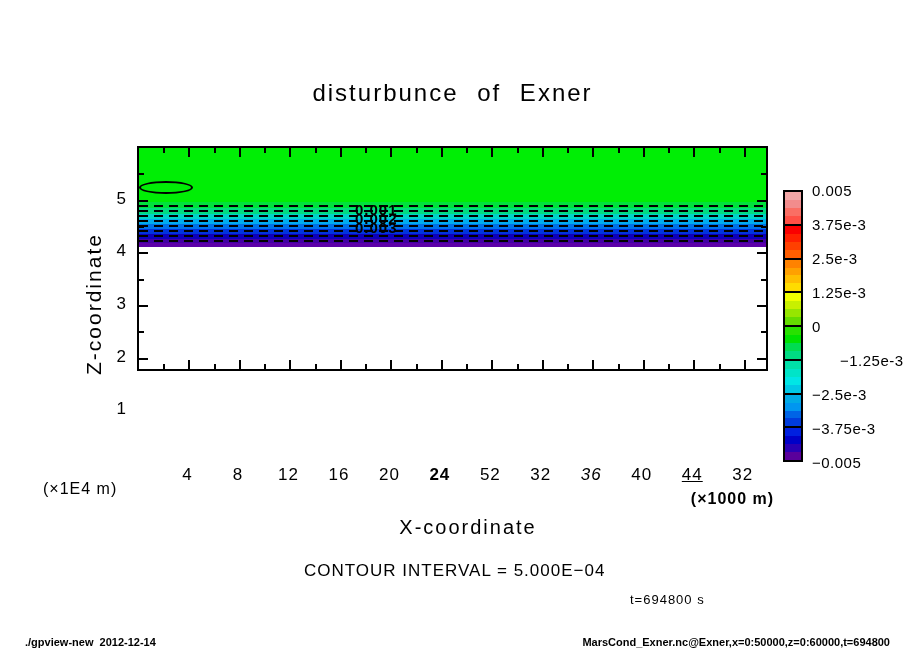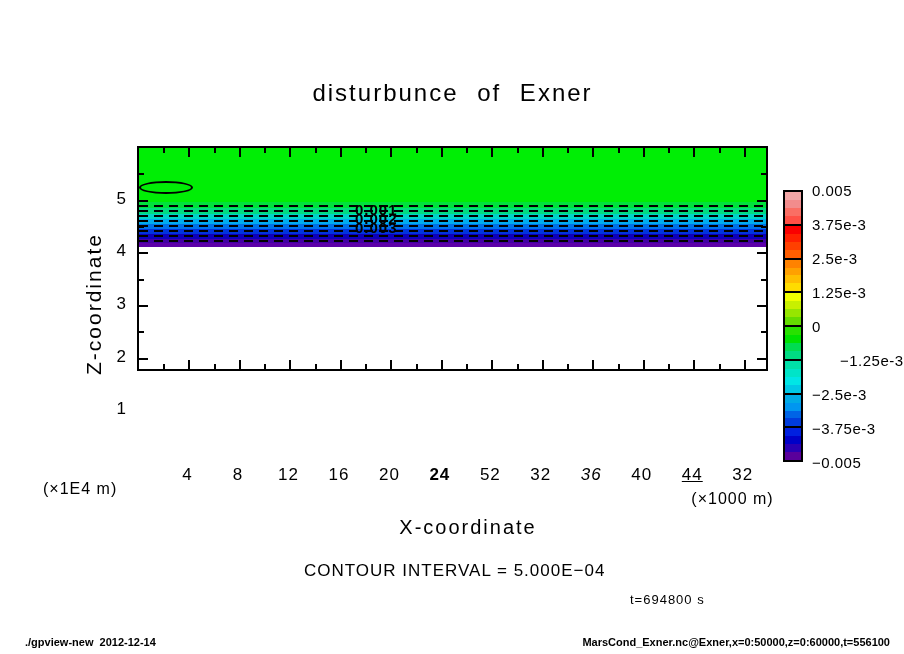--- a/index.html
+++ b/index.html
@@ -28,21 +28,21 @@
   #dashes-lower{top:283px;height:31px;
     background:repeating-linear-gradient(to bottom,#000 0,#000 2px,transparent 2px,transparent 4.5px);}
   #blob{left:0;top:33px;width:50px;height:9px;border:2px solid #000;border-radius:50%;background:transparent;}
   .tick{position:absolute;background:#000;}
   .clabel{font-size:15px;font-weight:700;letter-spacing:1px;line-height:1;}
   .xlab,.ylab,.cblab{font-size:17px;letter-spacing:1px;line-height:1;}
   .cblab{font-size:15px;letter-spacing:0.5px;}
   #ylabel{left:80px;top:146px;width:28px;height:316px;display:flex;align-items:center;justify-content:center;
     writing-mode:vertical-rl;transform:rotate(180deg);font-size:21px;letter-spacing:2px;}
   #yunit{left:43px;top:480px;font-size:16px;letter-spacing:1px;}
-  #xunit{left:660px;top:490px;width:145px;text-align:center;font-size:16px;letter-spacing:1px;}
+  #xunit{left:660px;top:490px;width:145px;text-align:center;font-size:16px;letter-spacing:1px;font-weight:bold;}
   #xlabel{left:238px;top:516px;width:460px;text-align:center;font-size:20px;letter-spacing:2px;word-spacing:6px;}
   #cinterval{left:304px;top:561px;font-size:17px;letter-spacing:1px;}
   #tstamp{left:630px;top:592px;font-size:13px;letter-spacing:1px;}
   #footer-left{left:25px;top:636px;font-size:11px;font-weight:700;white-space:pre;}
   #footer-right{right:14px;top:636px;font-size:11px;font-weight:700;white-space:pre;}
   #cbar{left:783px;top:190px;width:20px;height:272px;border:2px solid #000;box-sizing:border-box;display:flex;flex-direction:column;}
   .cseg{flex:1;border-bottom:2px solid #000;}
   .cseg:last-child{border-bottom:none;}
 </style>
 </head>
@@ -134,21 +134,21 @@
     <div class="tick" style="right: 0px; top: 25px; width: 5px; height: 2px;"></div>
   </div>
 
 <div class="abs" id="ylabel">Z-coordinate</div>
 <div class="abs" id="yunit">(×1E4 m)</div>
 <div class="abs" id="xunit">(×1000 m)</div>
 <div class="abs" id="xlabel">X-coordinate</div>
 <div class="abs" id="cinterval">CONTOUR INTERVAL = 5.000E−04</div>
 <div class="abs" id="tstamp">t=694800 s</div>
 <div class="abs" id="footer-left">./gpview-new  2012-12-14</div>
-<div class="abs" id="footer-right">MarsCond_Exner.nc@Exner,x=0:50000,z=0:60000,t=556100</div>
+<div class="abs" id="footer-right">MarsCond_Exner.nc@Exner,x=0:50000,z=0:60000,t=694800</div>
 
 <div class="abs" id="cbar">
     <div class="cseg" style="background: linear-gradient(rgb(242, 166, 166) 0%, rgb(242, 166, 166) 25%, rgb(242, 140, 140) 25%, rgb(242, 140, 140) 50%, rgb(250, 110, 100) 50%, rgb(250, 110, 100) 75%, rgb(255, 80, 70) 75%, rgb(255, 80, 70) 100%);"></div>
     <div class="cseg" style="background: linear-gradient(rgb(250, 0, 0) 0%, rgb(250, 0, 0) 25%, rgb(255, 32, 0) 25%, rgb(255, 32, 0) 50%, rgb(255, 64, 0) 50%, rgb(255, 64, 0) 75%, rgb(255, 94, 0) 75%, rgb(255, 94, 0) 100%);"></div>
     <div class="cseg" style="background: linear-gradient(rgb(255, 130, 0) 0%, rgb(255, 130, 0) 25%, rgb(255, 160, 0) 25%, rgb(255, 160, 0) 50%, rgb(255, 190, 0) 50%, rgb(255, 190, 0) 75%, rgb(255, 220, 0) 75%, rgb(255, 220, 0) 100%);"></div>
     <div class="cseg" style="background: linear-gradient(rgb(240, 255, 0) 0%, rgb(240, 255, 0) 25%, rgb(200, 240, 0) 25%, rgb(200, 240, 0) 50%, rgb(150, 230, 0) 50%, rgb(150, 230, 0) 75%, rgb(100, 220, 0) 75%, rgb(100, 220, 0) 100%);"></div>
     <div class="cseg" style="background: linear-gradient(rgb(40, 225, 0) 0%, rgb(40, 225, 0) 25%, rgb(0, 225, 0) 25%, rgb(0, 225, 0) 50%, rgb(0, 220, 80) 50%, rgb(0, 220, 80) 75%, rgb(0, 220, 130) 75%, rgb(0, 220, 130) 100%);"></div>
     <div class="cseg" style="background: linear-gradient(rgb(0, 224, 168) 0%, rgb(0, 224, 168) 25%, rgb(0, 228, 200) 25%, rgb(0, 228, 200) 50%, rgb(0, 230, 230) 50%, rgb(0, 230, 230) 75%, rgb(0, 200, 230) 75%, rgb(0, 200, 230) 100%);"></div>
     <div class="cseg" style="background: linear-gradient(rgb(0, 170, 230) 0%, rgb(0, 170, 230) 25%, rgb(0, 150, 240) 25%, rgb(0, 150, 240) 50%, rgb(0, 100, 230) 50%, rgb(0, 100, 230) 75%, rgb(0, 60, 220) 75%, rgb(0, 60, 220) 100%);"></div>
     <div class="cseg" style="background: linear-gradient(rgb(0, 32, 224) 0%, rgb(0, 32, 224) 25%, rgb(0, 0, 200) 25%, rgb(0, 0, 200) 50%, rgb(42, 0, 180) 50%, rgb(42, 0, 180) 75%, rgb(90, 0, 155) 75%, rgb(90, 0, 155) 100%);"></div>

